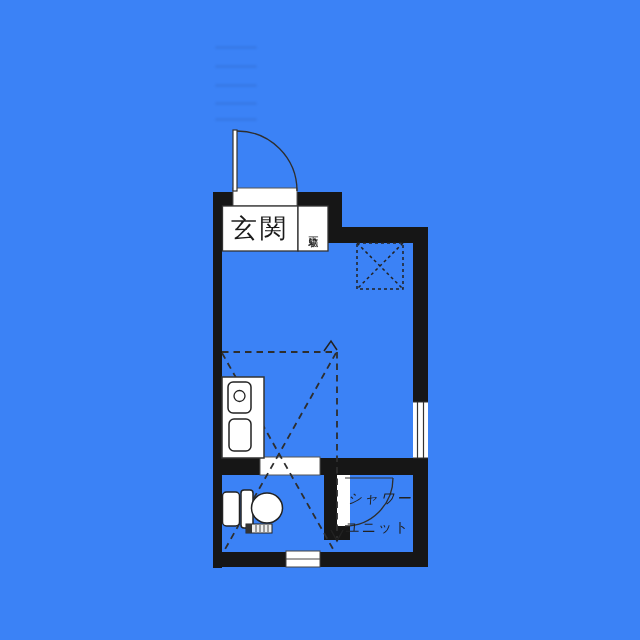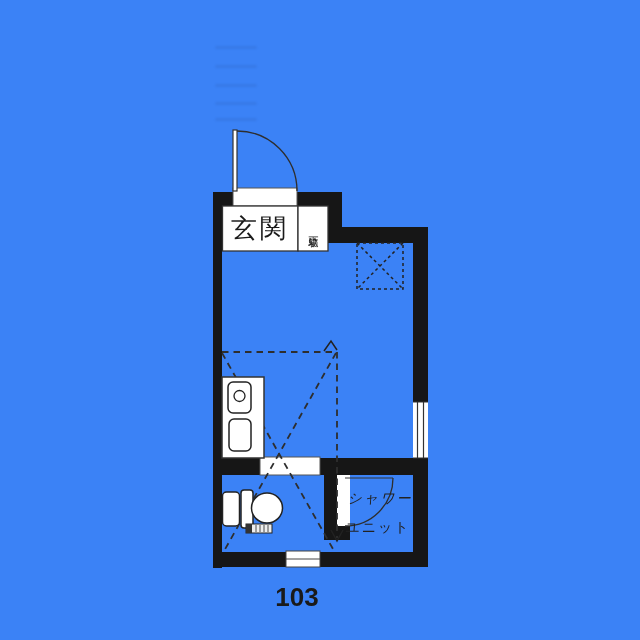--- a/index.html
+++ b/index.html
@@ -137,14 +137,13 @@
     <g>
       <line x1="345" y1="478" x2="393" y2="478" stroke="#333" stroke-width="1"></line>
       <path class="thin" d="M 393 478 A 48 48 0 0 1 345 526"></path>
     </g>
   </svg>
 
   <div class="label lbl-entrance">玄関</div>
   <div class="label lbl-shoebox">下駄箱</div>
   <div class="label lbl-shower1">シャワー</div>
   <div class="label lbl-shower2">ユニット</div>
-  <div class="label lbl-unit">103</div>
 </div>
 
 </body></html>

